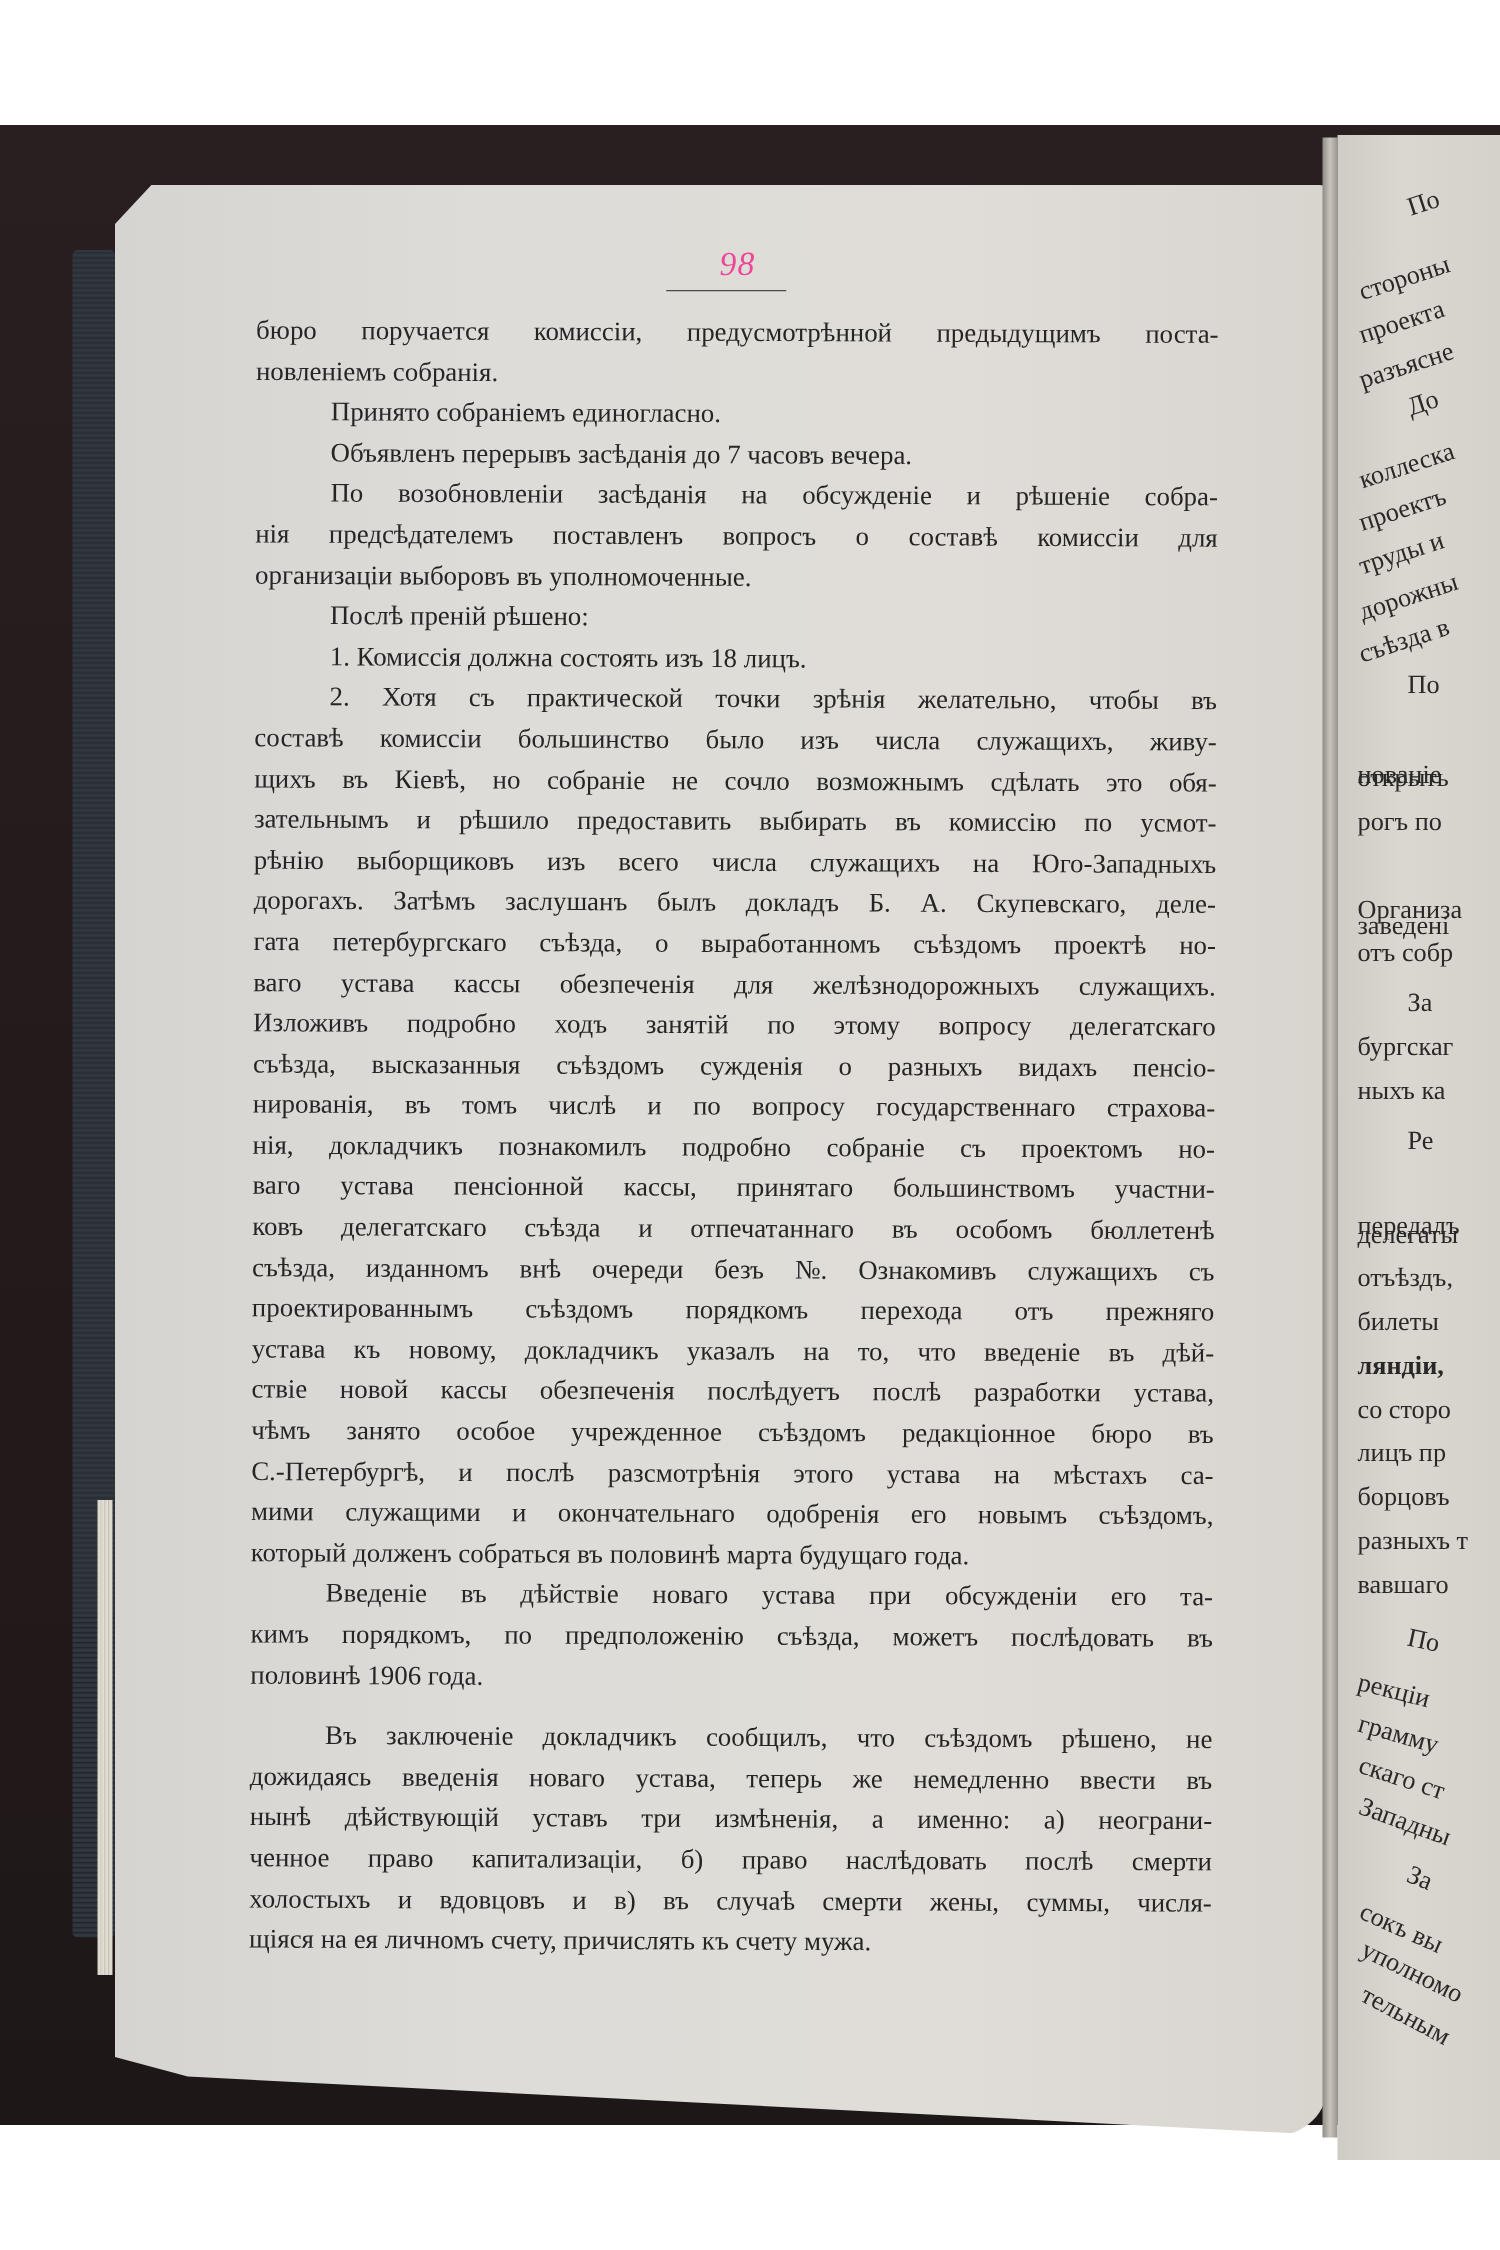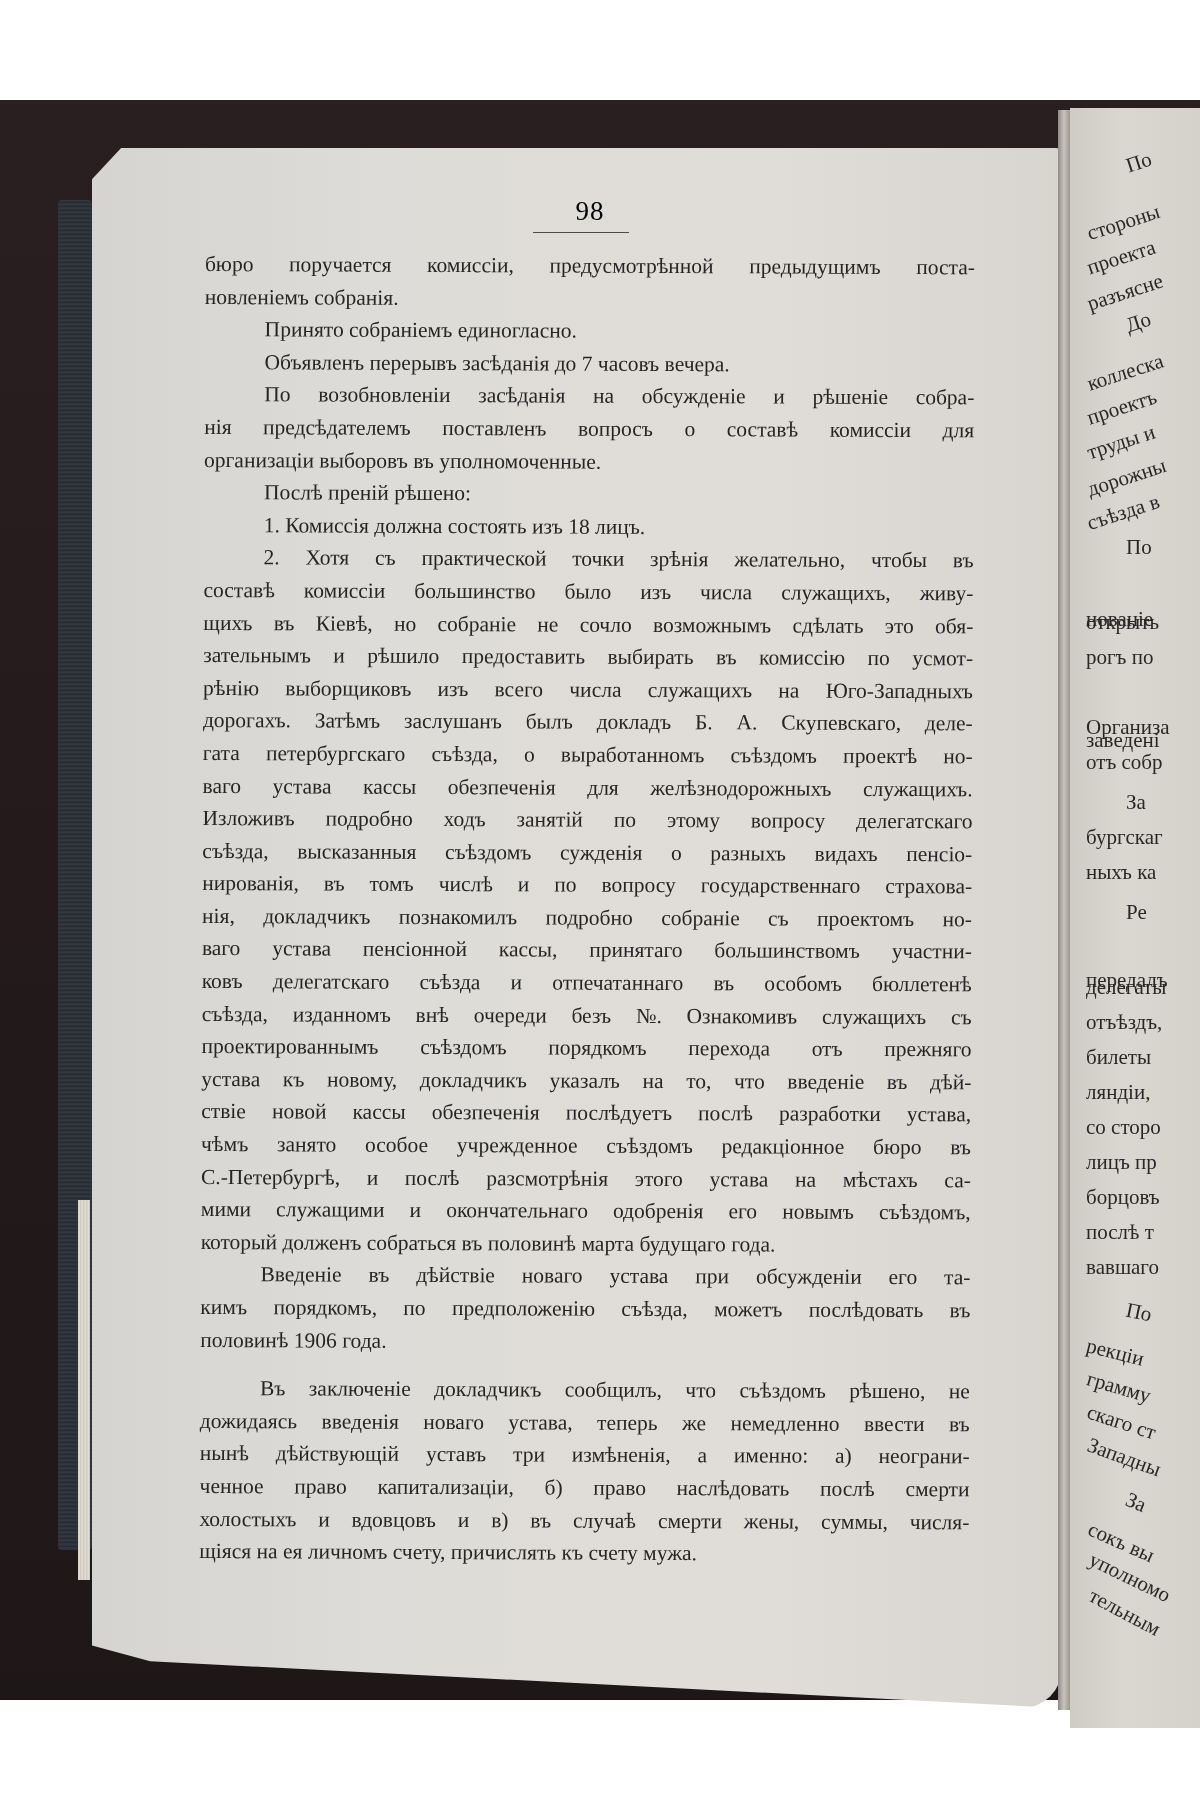--- a/index.html
+++ b/index.html
@@ -31,21 +31,21 @@
       position: absolute; left: 1058px; top: 110px; width: 12px; height: 1600px;
       background: linear-gradient(90deg, #8f8b85, #c8c4bd 50%, #9b968f);
     }
     .right-page {
       position: absolute; left: 1070px; top: 108px; width: 130px; height: 1620px;
       background: linear-gradient(90deg, #cfccc6 0%, #dad7d1 40%, #d5d2cc 100%);
       overflow: hidden;
     }
     .page-number {
       position: absolute; left: 545px; top: 196px; width: 90px; text-align: center;
-      font-size: 27px; color: #000000; letter-spacing: 1px;
+      font-size: 27px; color: #ec4899; letter-spacing: 1px; font-style: italic;
     }
     .page-rule {
       position: absolute; left: 533px; top: 232px; width: 96px; height: 1px; background: #4a4a4a;
     }
     .text-block {
       position: absolute; left: 205px; top: 248px; width: 770px;
       color: #262424; font-size: 21.5px; line-height: 32.6px;
       transform: rotate(0.25deg); transform-origin: left top;
     }
     .line { white-space: nowrap; display: flex; justify-content: space-between; height: 32.6px; }
@@ -426,25 +426,25 @@
       <div class="rline" style="top: 607px; left: 8px;">Организа</div>
       <div class="rline" style="top: 642px; left: 8px;">отъ собр</div>
       <div class="rline" style="top: 682px; left: 48px;">За</div>
       <div class="rline" style="top: 717px; left: 8px;">бургскаг</div>
       <div class="rline" style="top: 752px; left: 8px;">ныхъ ка</div>
       <div class="rline" style="top: 792px; left: 48px;">Ре</div>
       <div class="rline" style="top: 832px; left: 8px; margin-top: 28px;">передалъ</div>
       <div class="rline" style="top: 867px; left: 8px;">делегаты</div>
       <div class="rline" style="top: 902px; left: 8px;">отъѣздъ,</div>
       <div class="rline" style="top: 937px; left: 8px;">билеты</div>
-      <div class="rline" style="top: 972px; left: 8px;">ляндіи,</div>
+      <div class="rline" style="top: 972px; left: 8px; font-weight: bold;">ляндіи,</div>
       <div class="rline" style="top: 1007px; left: 8px;">со сторо</div>
       <div class="rline" style="top: 1042px; left: 8px;">лицъ пр</div>
       <div class="rline" style="top: 1077px; left: 8px;">борцовъ</div>
-      <div class="rline" style="top: 1112px; left: 8px;">послѣ т</div>
+      <div class="rline" style="top: 1112px; left: 8px;">разныхъ т</div>
       <div class="rline" style="top: 1147px; left: 8px;">вавшаго</div>
       <div class="rline" style="top: 1192px; left: 48px; transform: rotate(12deg);">По</div>
       <div class="rline" style="top: 1232px; left: 8px; transform: rotate(14deg);">рекціи</div>
       <div class="rline" style="top: 1267px; left: 8px; transform: rotate(16deg);">грамму</div>
       <div class="rline" style="top: 1302px; left: 8px; transform: rotate(18deg);">скаго ст</div>
       <div class="rline" style="top: 1337px; left: 8px; transform: rotate(20deg);">Западны</div>
       <div class="rline" style="top: 1382px; left: 48px; transform: rotate(22deg);">За</div>
       <div class="rline" style="top: 1422px; left: 8px; transform: rotate(24deg);">сокъ вы</div>
       <div class="rline" style="top: 1457px; left: 8px; transform: rotate(26deg);">уполномо</div>
       <div class="rline" style="top: 1492px; left: 8px; transform: rotate(28deg);">тельным</div>

